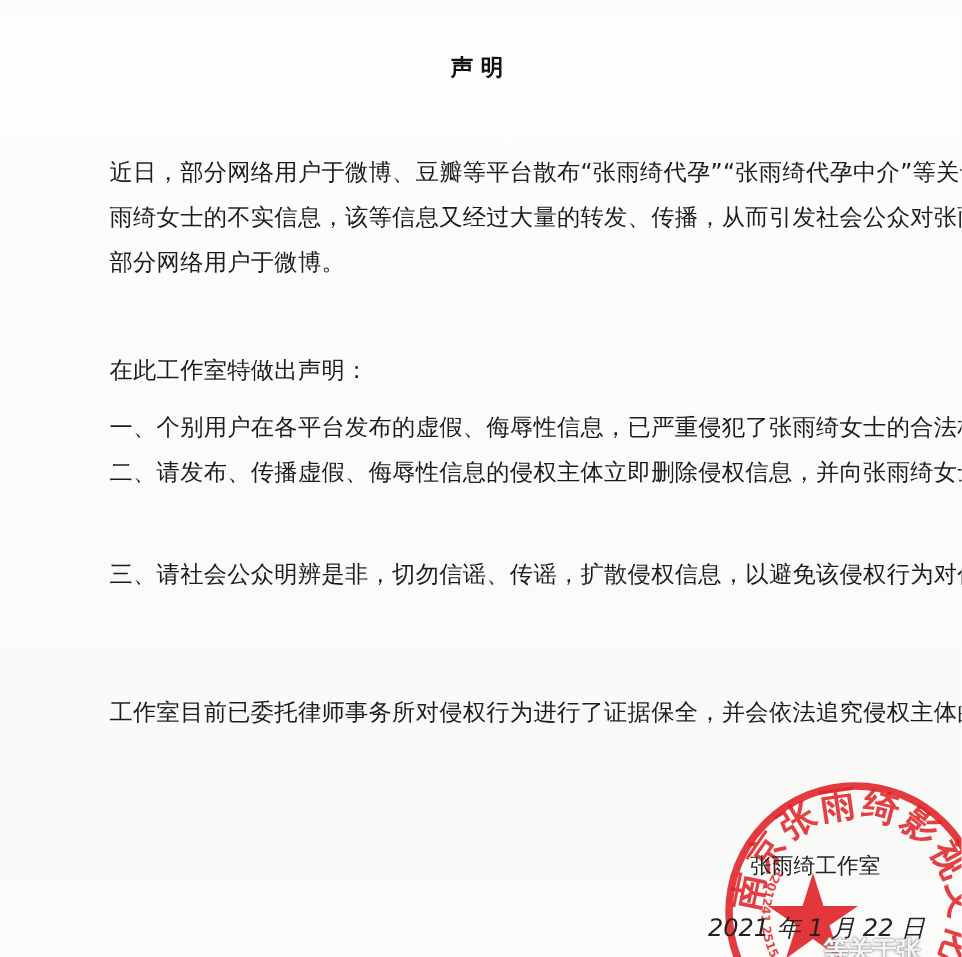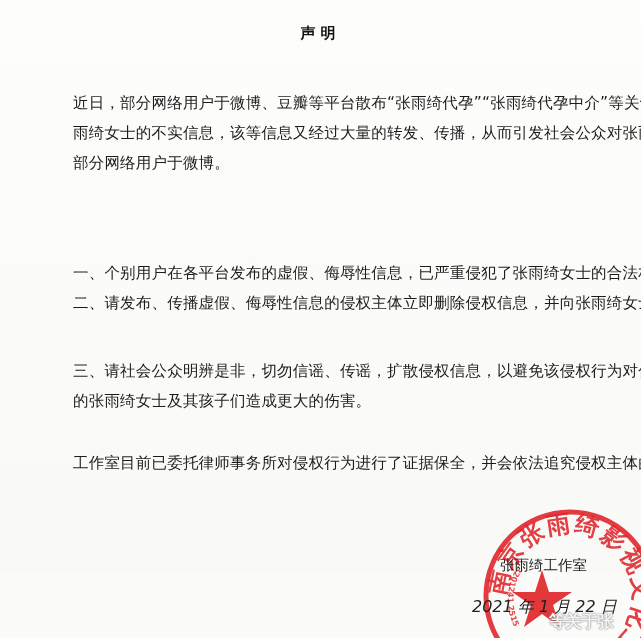--- a/index.html
+++ b/index.html
@@ -10,21 +10,21 @@
     body {
       width: 641px;
       height: 638px;
       position: relative;
       overflow: hidden;
       font-family: "DejaVu Sans", "Liberation Sans", sans-serif;
       color: #1a1a1a;
     }
     .page {
       position: absolute;
-      left: 0; top: 0;
+      left: 0; top: 12px;
       width: 641px; height: 574px;
       background: linear-gradient(180deg, #fdfdfc 0%, #f9f9f8 100%);
     }
     .title {
       position: absolute;
       left: 0; width: 641px;
       top: 24px;
       text-align: center;
       font-size: 15px;
       font-weight: bold;
@@ -89,32 +89,34 @@
 <div class="page">
 
   <div class="title">声明</div>
 
   <div class="para" style="top:88px;">
     <span class="line">近日，部分网络用户于微博、豆瓣等平台散布“张雨绮代孕”“张雨绮代孕中介”等关于张</span>
     <span class="line">雨绮女士的不实信息，该等信息又经过大量的转发、传播，从而引发社会公众对张雨绮女士</span>
     <span class="line">部分网络用户于微博。</span>
   </div>
 
+  <div class="para" style="top:220px;">
+    <span class="line">在此工作室特做出声明：</span>
+  </div>
 
   <div class="para" style="top:258px;">
     <span class="line">一、个别用户在各平台发布的虚假、侮辱性信息，已严重侵犯了张雨绮女士的合法权利。</span>
   </div>
 
   <div class="para" style="top:288px;">
     <span class="line">二、请发布、传播虚假、侮辱性信息的侵权主体立即删除侵权信息，并向张雨绮女士做出公</span>
   </div>
 
   <div class="para" style="top:356px;">
     <span class="line">三、请社会公众明辨是非，切勿信谣、传谣，扩散侵权信息，以避免该侵权行为对作为母亲</span>
-    <span class="line">的张雨绮女士及其孩子们造成更大的伤害。</span>
   </div>
 
   <div class="para" style="top:448px;">
     <span class="line">工作室目前已委托律师事务所对侵权行为进行了证据保全，并会依法追究侵权主体的全部法</span>
   </div>
 
   <svg class="stamp" viewBox="0 0 180 180">
     <defs>
       <path id="ringPath" d="M 90 90 m -64 0 a 64 64 0 1 1 128 0 a 64 64 0 1 1 -128 0"></path>
       <path id="serialPath" d="M 38 60 A 60 60 0 0 0 40 130"></path>

